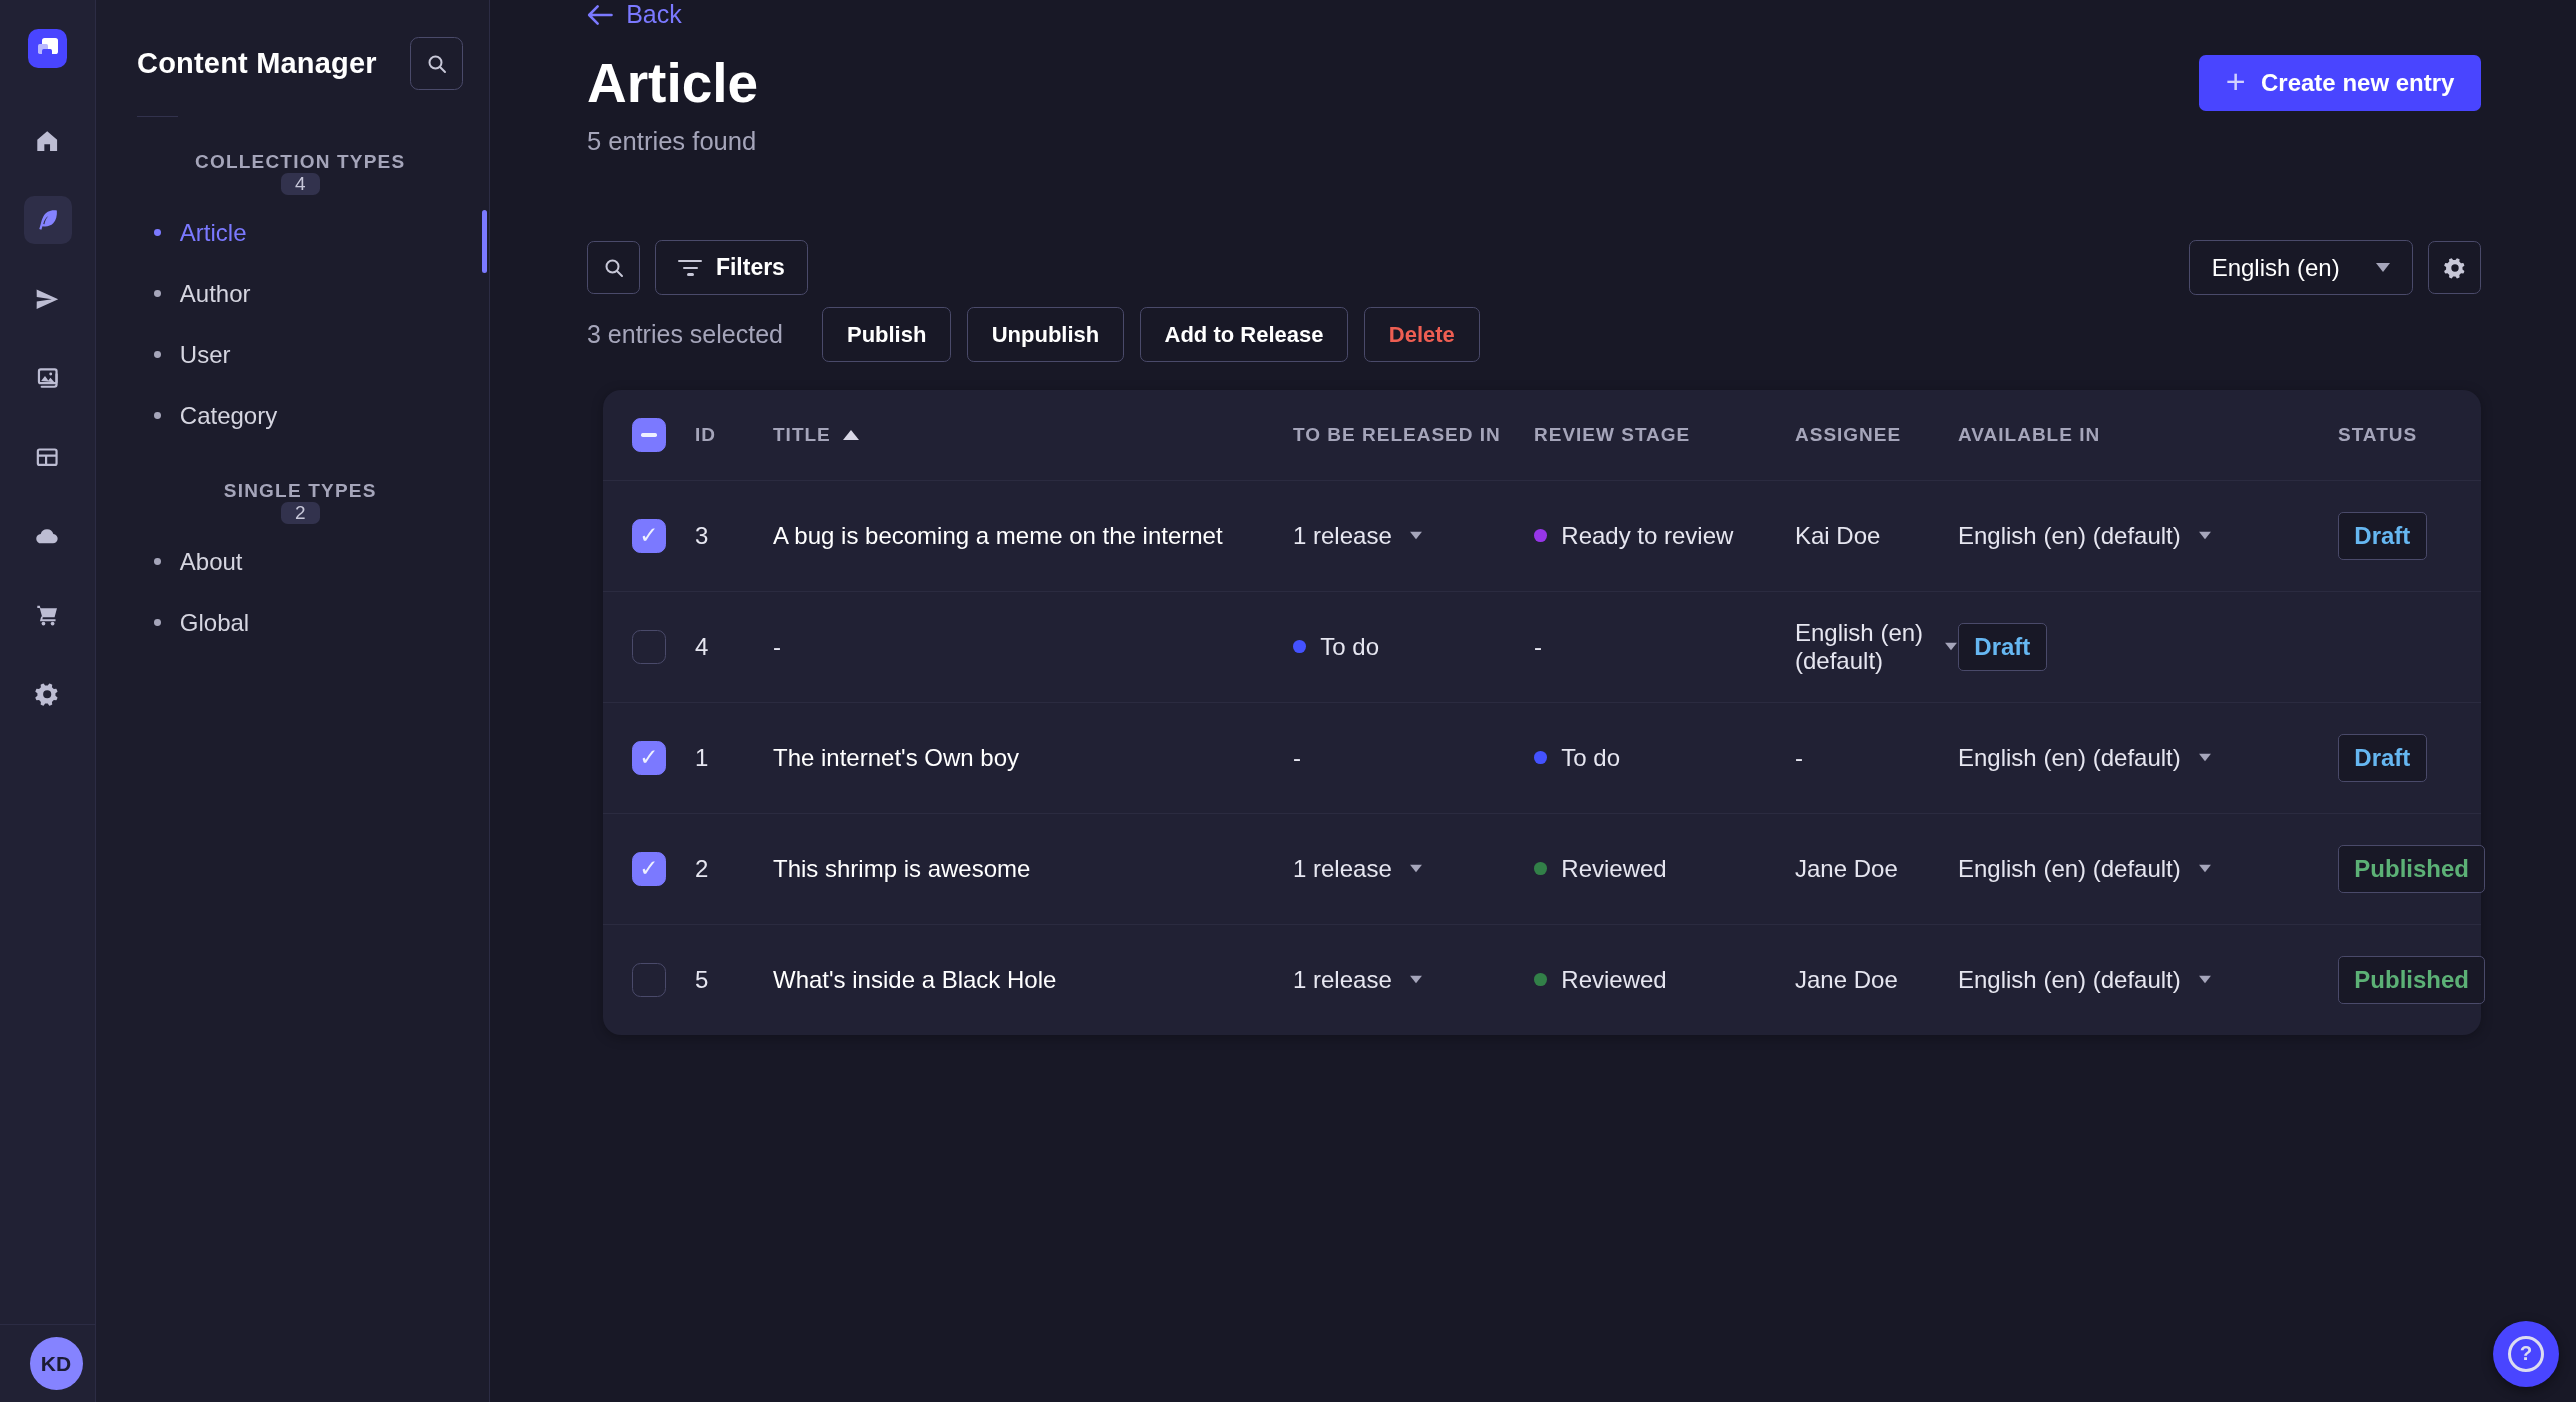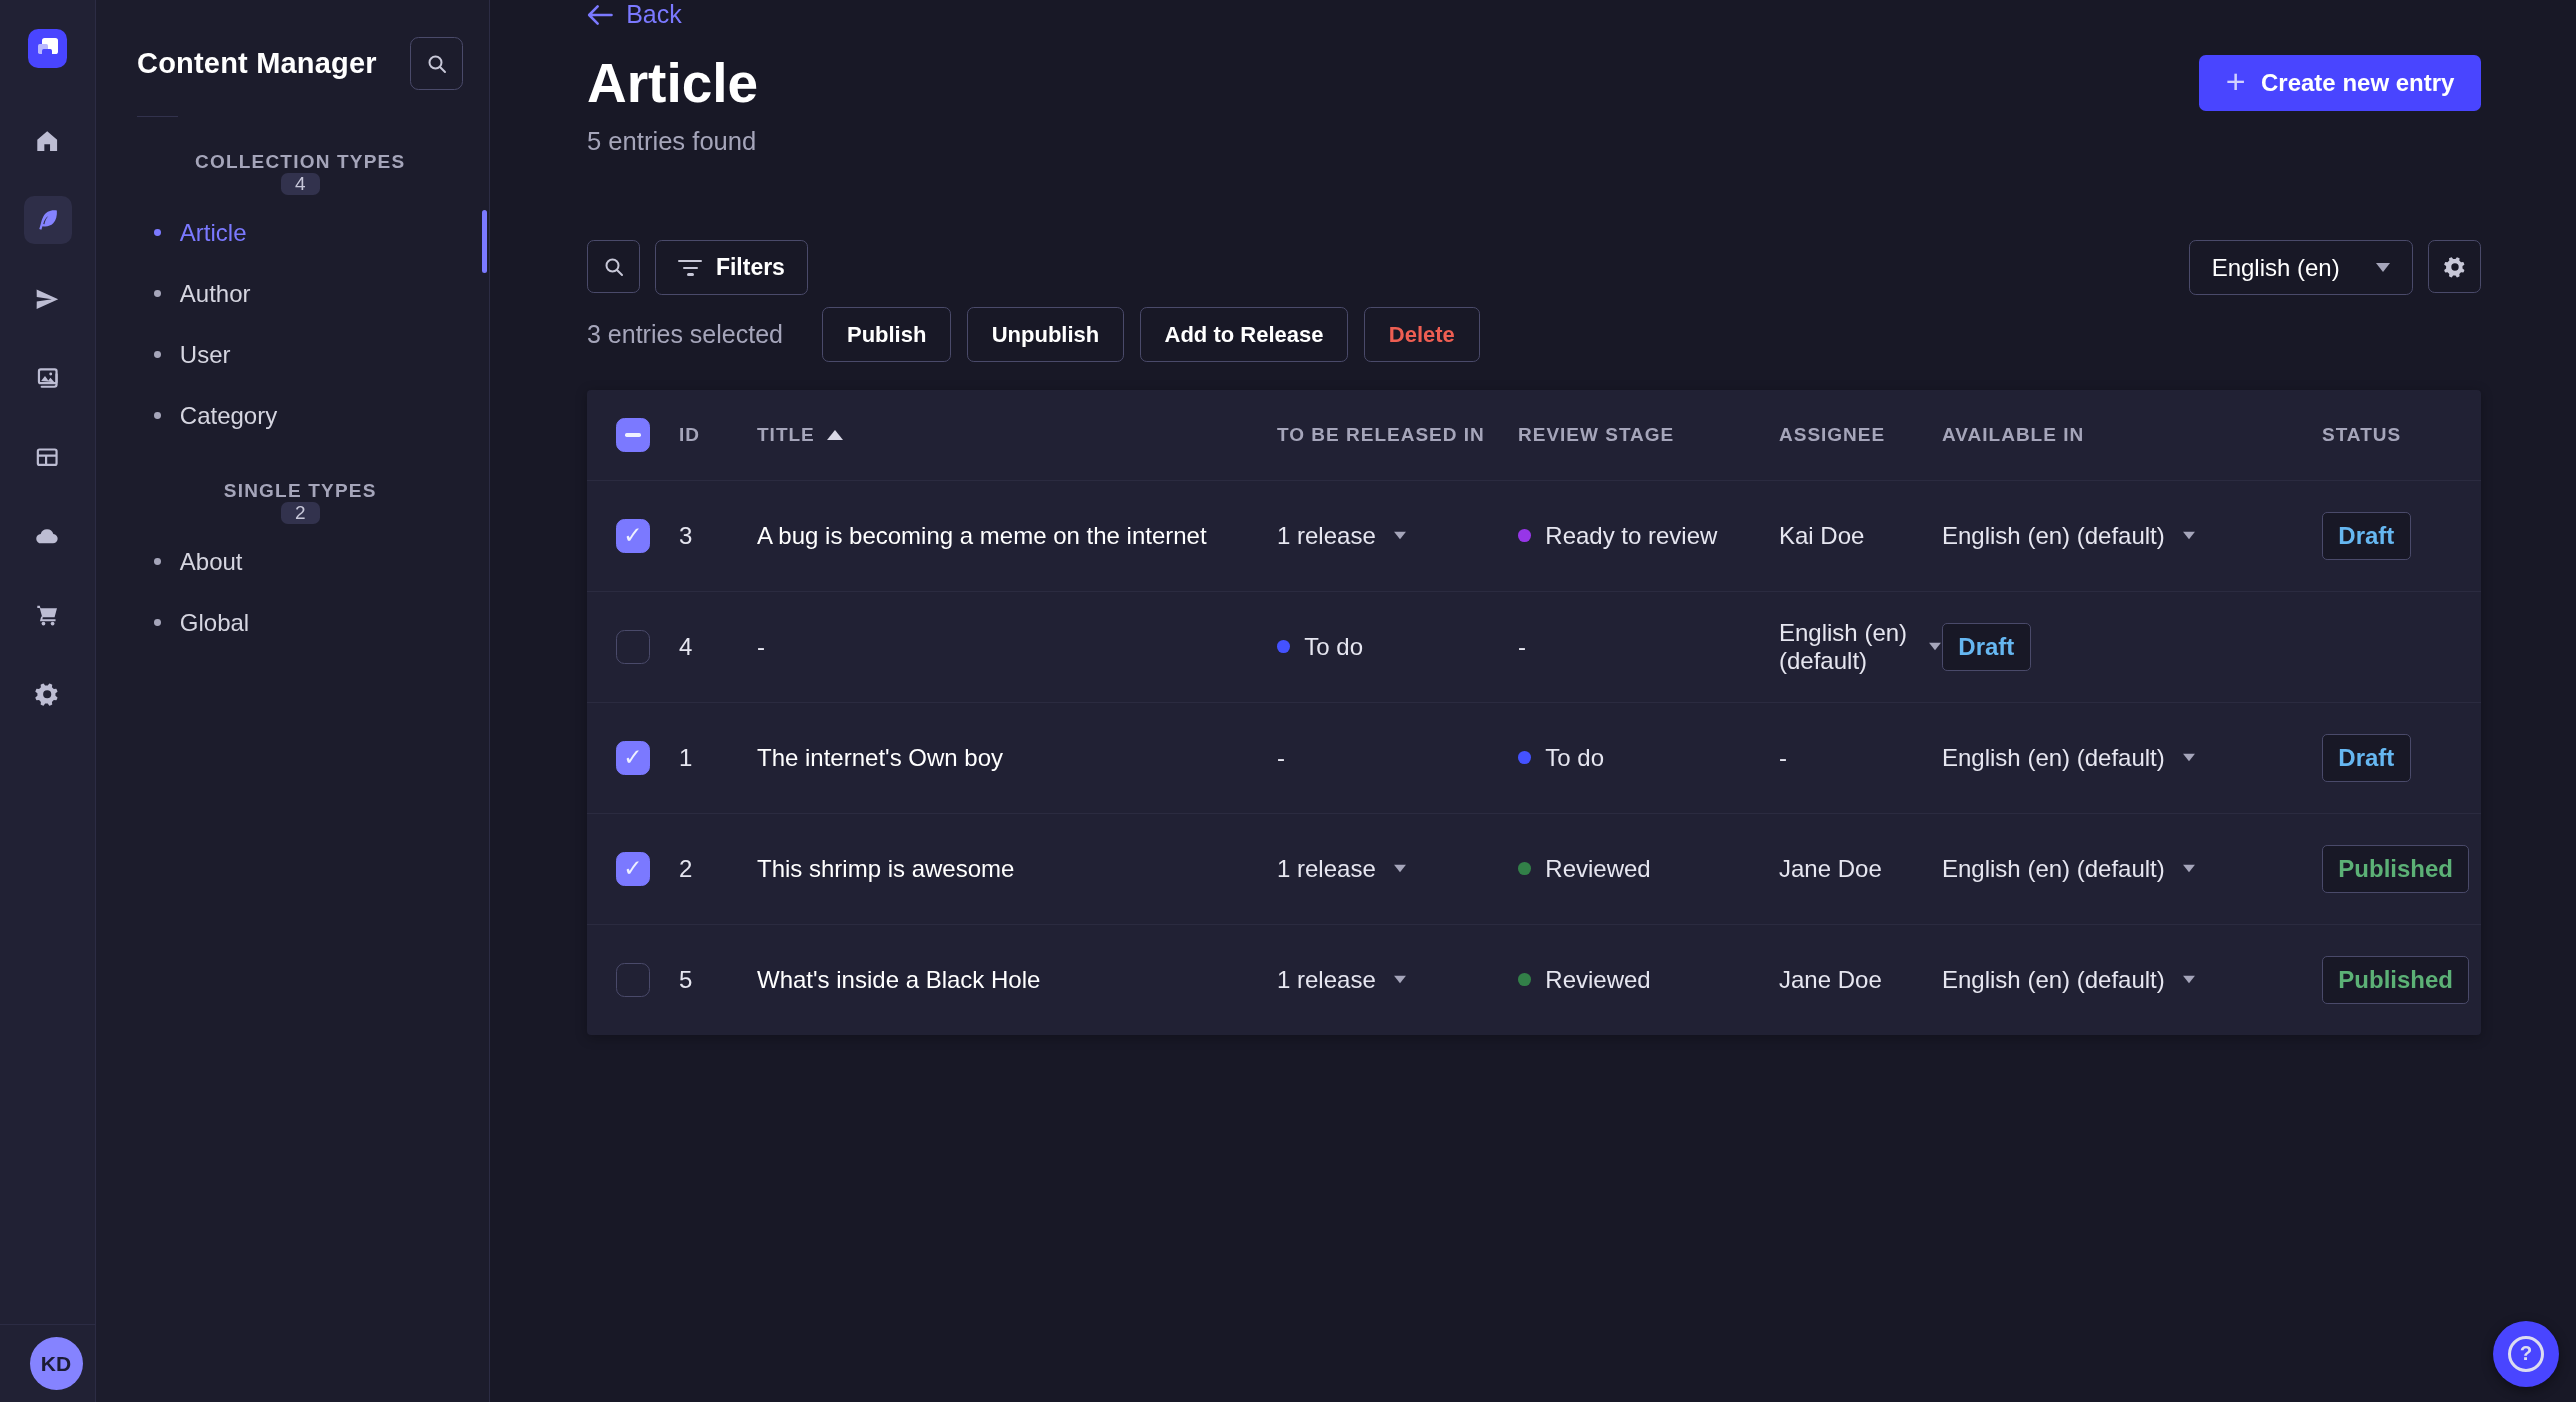--- a/index.html
+++ b/index.html
@@ -74,41 +74,41 @@
          border-radius:6.8px; cursor:pointer; border:0.9px solid transparent;
          background:transparent; font-family:inherit; }
   .btn-primary { height:56px; padding:0 25.6px; background:#4945ff; color:#fff;
                  font-size:24px; font-weight:600; gap:15.3px; }
   .plus-glyph { font-size:34px; font-weight:300; color:rgba(255,255,255,.75);
                 line-height:1; margin-top:-3.4px; }
   .subtitle { margin-top:15.3px; font-size:25.6px; color:#a5a5ba; }
 
   .toolbar { margin-top:68px; height:56px; display:flex; align-items:center;
              justify-content:space-between; }
-  .toolbar-left, .toolbar-right { display:flex; gap:15.3px;margin-top:32px; }
+  .toolbar-left, .toolbar-right { display:flex; align-items:center; gap:15.3px;margin-top:32px; }
   .btn-outline { height:55px; padding:0 22px; border:0.9px solid #4a4a6a; color:#ffffff;
                  font-size:23px; font-weight:600; gap:13.6px; }
   .filter-icon { display:inline-flex; flex-direction:column; gap:4.3px; align-items:center; }
   .filter-icon i { display:block; height:2.6px; background:#c8c8d8; border-radius:1.7px; }
   .filter-icon i:nth-child(1){ width:24px; } .filter-icon i:nth-child(2){ width:14.5px; }
   .filter-icon i:nth-child(3){ width:6.8px; }
   .select { height:55px; padding:0 22px; border:0.9px solid #4a4a6a; border-radius:6.8px;
             display:inline-flex; align-items:center; gap:36px; color:#ffffff;
             font-size:24px; cursor:pointer; }
   .chevron { width:0; height:0; border-left:7.7px solid transparent;
              border-right:7.7px solid transparent; border-top:9.4px solid #a5a5ba; }
 
   .selection-row { margin-top:27px; height:56px; display:flex; align-items:center; }
   .selection-text { font-size:25px; color:#a5a5ba; margin-right:39px; }
   .selection-row .btn-outline { height:55px; font-size:22px; margin-right:15.3px; padding:0 24px; }
   .btn-danger { color:#ee5e52; }
 
   
-  .table-panel { margin-top:27px; background:#212134; border-radius:4px;
-                 box-shadow:0 2.6px 12px rgba(0,0,0,.28); }
+  .table-panel { margin-top:27px; background:#212134; border-radius:18px;
+                 box-shadow:0 2.6px 12px rgba(0,0,0,.28);margin-left:16px; }
   .trow { display:grid; grid-template-columns:92px 78px 520px 241px 261px 163px 380px 1fr;
           align-items:center; }
   .thead { height:90px; }
   .thead .th { font-size:19px; font-weight:700; letter-spacing:1px; color:#a5a5ba;
                text-transform:uppercase; display:flex; align-items:center; gap:12px; }
   .sort-arrow { width:0; height:0; border-left:8.5px solid transparent;
                 border-right:8.5px solid transparent; border-bottom:10.2px solid #d9d8e6; }
   .cell-check { padding-left:29px; }
   .checkbox { width:34px; height:34px; border-radius:8.5px; border:1.7px solid #4a4a6a;
               background:transparent; display:flex; align-items:center; justify-content:center;

